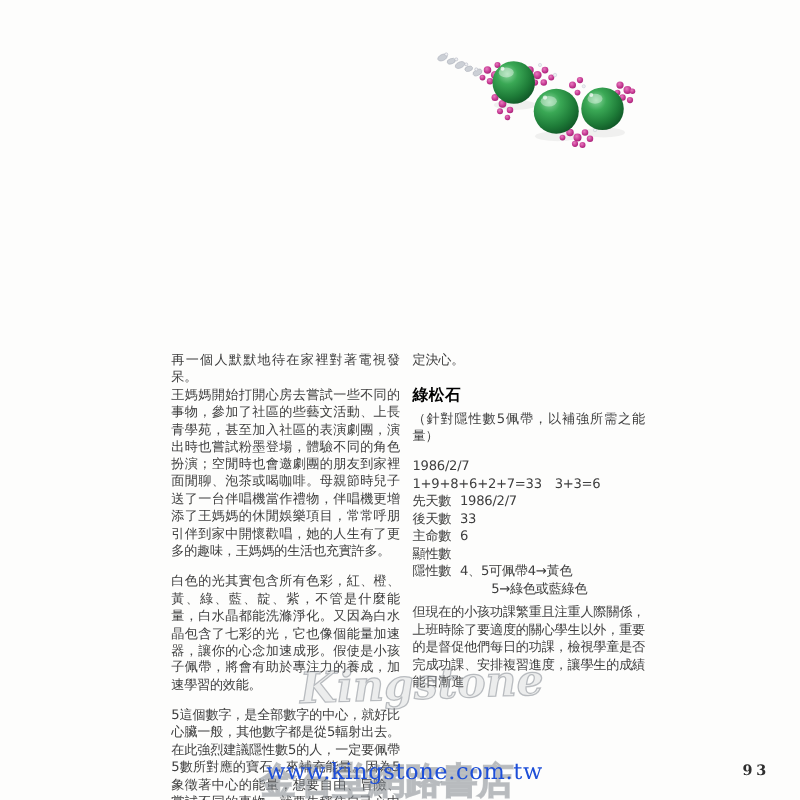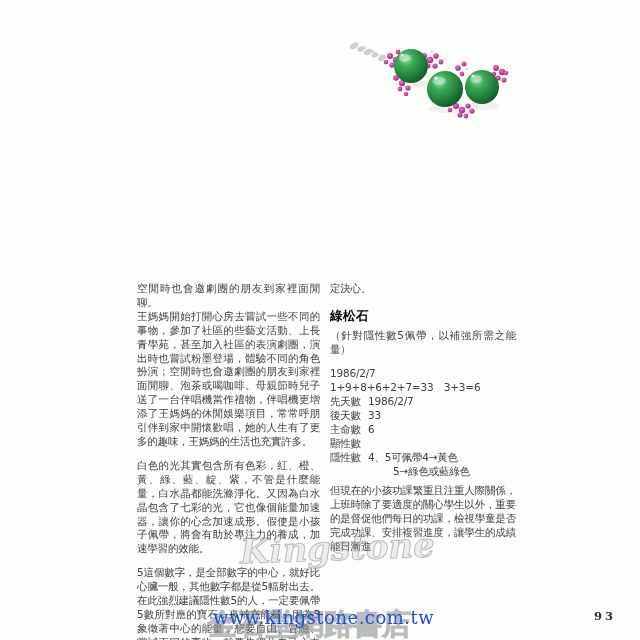--- a/index.html
+++ b/index.html
@@ -155,21 +155,21 @@
         <ellipse cx="99" cy="63" rx="6.5" ry="4.2" fill="#ffffff" opacity="0.38"></ellipse>
         <ellipse cx="136" cy="61" rx="6" ry="4" fill="#ffffff" opacity="0.36"></ellipse>
         <circle cx="62" cy="37" r="1.6" fill="#ffffff" opacity="0.75"></circle>
         <circle cx="96" cy="60" r="1.7" fill="#ffffff" opacity="0.7"></circle>
         <circle cx="133" cy="58" r="1.6" fill="#ffffff" opacity="0.7"></circle>
       </g>
     </svg>
   </div>
 
   <div class="col col-left">
-    <p class="para">空閒時也會邀劇團的朋友到家裡面閒聊。</p>
+    <p class="para">再一個人默默地待在家裡對著電視發呆。</p>
     <p class="para">王媽媽開始打開心房去嘗試一些不同的事物，參加了社區的些藝文活動、上長青學苑，甚至加入社區的表演劇團，演出時也嘗試粉墨登場，體驗不同的角色扮演；空閒時也會邀劇團的朋友到家裡面閒聊、泡茶或喝咖啡。母親節時兒子送了一台伴唱機當作禮物，伴唱機更增添了王媽媽的休閒娛樂項目，常常呼朋引伴到家中開懷歡唱，她的人生有了更多的趣味，王媽媽的生活也充實許多。</p>
     <p class="para gap">白色的光其實包含所有色彩，紅、橙、黃、綠、藍、靛、紫，不管是什麼能量，白水晶都能洗滌淨化。又因為白水晶包含了七彩的光，它也像個能量加速器，讓你的心念加速成形。假使是小孩子佩帶，將會有助於專注力的養成，加速學習的效能。</p>
     <p class="para gap">5這個數字，是全部數字的中心，就好比心臟一般，其他數字都是從5輻射出去。在此強烈建議隱性數5的人，一定要佩帶5數所對應的寶石，來補充能量。因為5象徵著中心的能量，想要自由、冒險、嘗試不同的事物，就要先穩住自己心中的隱性數，不然容易被外在的事物所影響，猶豫不決而無法下</p>
   </div>
 
   <div class="col col-right">
     <p class="tail">定決心。</p>
 
     <h3 class="section-title">綠松石</h3>
     <p class="subtitle">（針對隱性數5佩帶，以補強所需之能量）</p>

